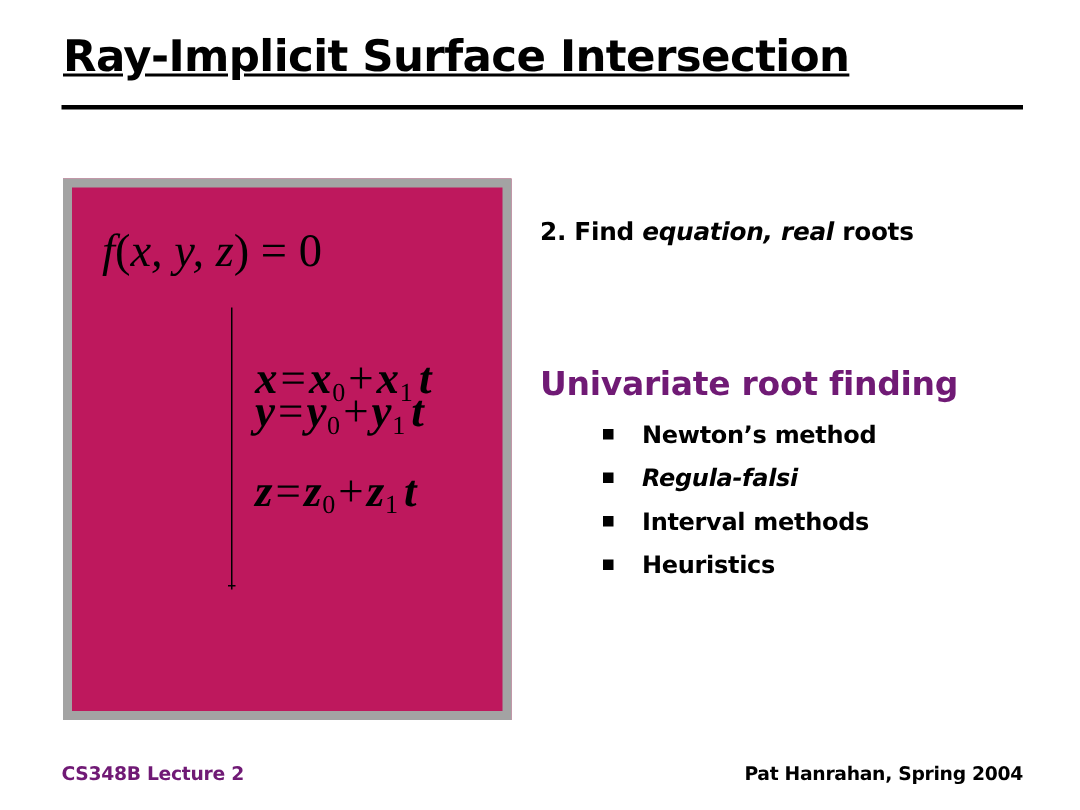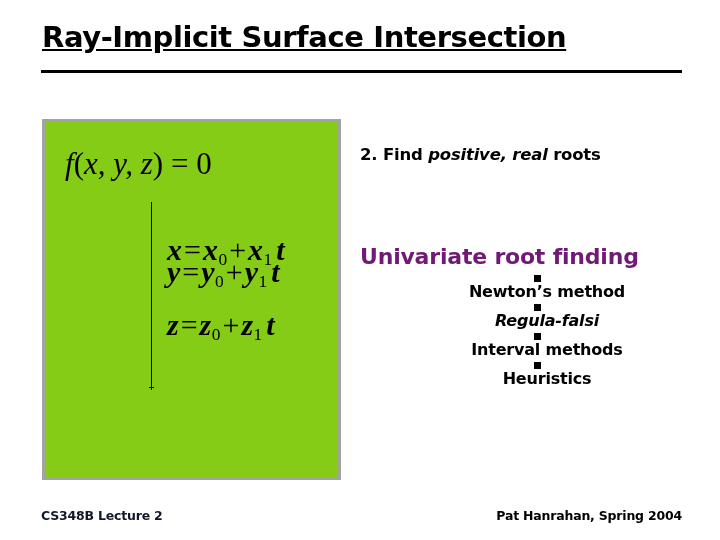--- a/index.html
+++ b/index.html
@@ -44,23 +44,23 @@
     background: #000000;
   }
 
   
   .eq-box {
     position: absolute;
     left: 42px;
     top: 119px;
     width: 299px;
     height: 361px;
-    border: 3px solid #a3a3a3;
+    border: 6px solid #a3a3a3;
     box-sizing: border-box;
-    background: #84cc16;
+    background: #be185d;
   }
   .math {
     font-family: "Liberation Serif", "DejaVu Serif", serif;
     font-style: italic;
     color: #000000;
     white-space: nowrap;
   }
   .eq-implicit {
     position: absolute;
     left: 20px;
@@ -180,21 +180,20 @@
   .bullet-item {
     display: flex;
     align-items: center;
     height: 29px;
     font-family: "DejaVu Sans", sans-serif;
     font-weight: bold;
     font-size: 16px;
     letter-spacing: -0.2px;
     color: #000000;
     white-space: nowrap;
-    flex-direction: column;
   }
   .bullet-mark {
     display: inline-block;
     width: 7px;
     height: 7px;
     background: #000000;
     margin-right: 19px;
     flex: 0 0 auto;
   }
   .bullet-item.italic .bullet-label {
@@ -203,21 +202,21 @@
 
   
   .footer-left {
     position: absolute;
     left: 41px;
     top: 508px;
     font-family: "DejaVu Sans", sans-serif;
     font-weight: bold;
     font-size: 12.5px;
     letter-spacing: -0.2px;
-    color: #0f172a;
+    color: #701a75;
     white-space: nowrap;
   }
   .footer-right {
     position: absolute;
     right: 38px;
     top: 508px;
     font-family: "DejaVu Sans", sans-serif;
     font-weight: bold;
     font-size: 12.5px;
     letter-spacing: -0.2px;
@@ -255,21 +254,21 @@
 
     <div class="math eq-param r3">
       <span>z</span><span class="op">=</span><span>z</span><sub>0</sub><span class="op">+</span><span>z</span><sub>1</sub><span class="tvar">t</span>
     </div>
 
   </div>
 
   <div class="right-col">
     <div class="numbered">
       <span>2.</span>
-      <span>Find </span><em>positive, real</em><span> roots</span>
+      <span>Find </span><em>equation, real</em><span> roots</span>
     </div>
   </div>
 
   <div class="section-head">Univariate root finding</div>
 
   <ul class="bullet-list">
     <li class="bullet-item">
       <span class="bullet-mark"></span>
       <span class="bullet-label">Newton’s method</span>
     </li>

